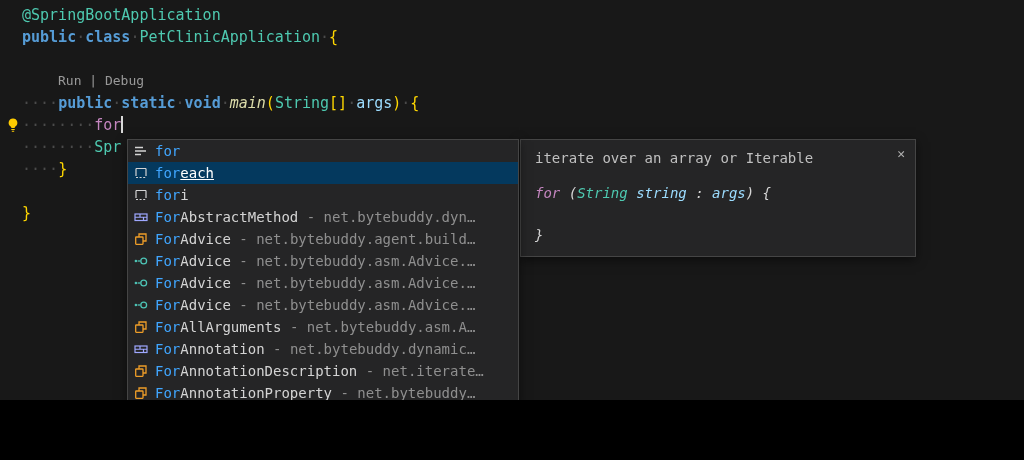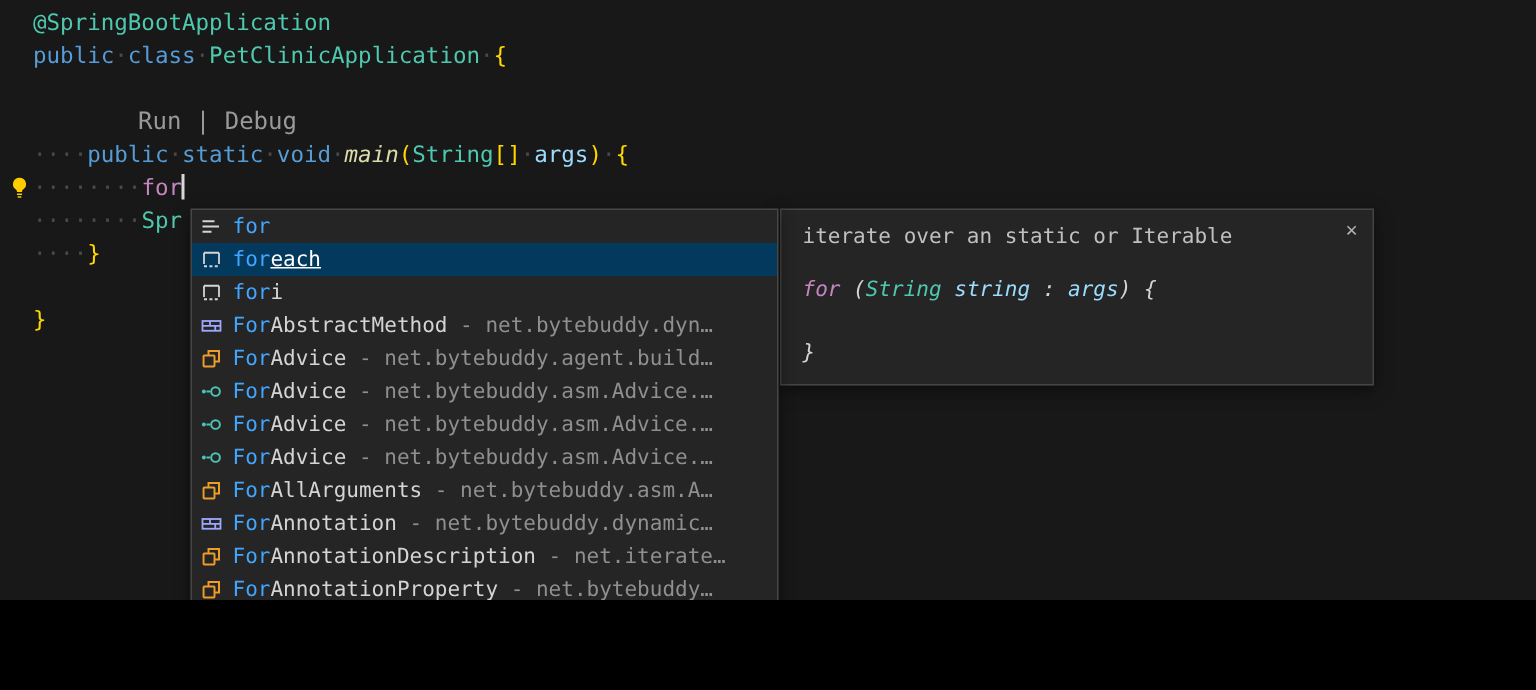--- a/index.html
+++ b/index.html
@@ -5,30 +5,30 @@
   * { margin:0; padding:0; box-sizing:border-box; }
   html,body { background:#000; }
   .screen {
     position:relative; width:1024px; height:400px; overflow:hidden;
     background:var(--bg,#181818);
     font-family:"DejaVu Sans Mono", monospace;
   }
   
   .editor { position:absolute; inset:0; padding-top:4px; }
   .code-line { position:relative; height:22px; line-height:22px; padding-left:22px; font-size:15px; white-space:pre; }
-  .tok-kw   { color:var(--kw,#569cd6); }
+  .tok-kw   { color:var(--kw,#569cd6);font-weight:bold; }
   .tok-ctrl { color:var(--ctrl,#c586c0); }
   .tok-type { color:var(--type,#4ec9b0); }
   .tok-ann  { color:var(--type,#4ec9b0); }
   .tok-func { color:var(--func,#dcdcaa);font-style:italic; }
   .tok-var  { color:var(--var,#9cdcfe); }
   .tok-brk  { color:var(--brk,#ffd700); }
   .tok-ws   { color:var(--ws,#4a4a4a); }
   .tok-punc { color:var(--label,#d4d4d4); }
-  .codelens { padding-left:92px; font-size:16px; color:var(--codelens,#999999); }
+  .codelens { padding-left:58px; font-size:13px; color:var(--codelens,#999999); }
   .codelens-link { cursor:pointer; }
   .codelens-sep { white-space:pre; }
   .cursor { display:inline-block; width:1.5px; height:17px; background:var(--cursor,#d8d8d8); vertical-align:-3px; }
   .bulb { position:absolute; left:5px; top:3px; width:16px; height:16px; cursor:pointer; }
   .bulb svg { display:block; }
   
   .suggest {
     position:absolute; left:127px; top:139px; width:392px; z-index:10;
     background:var(--widget-bg,#252526); border:1px solid var(--widget-border,#454545);
     box-shadow:0 3px 10px rgba(0,0,0,.5);
@@ -150,21 +150,21 @@
               <g stroke="#ee9d28" stroke-width="1.3" fill="none">
                 <rect x="2.7" y="6" width="7.3" height="7.3" rx="0.5"></rect>
                 <path d="M6 6V3h7v7h-3"></path>
               </g>
             </svg></span><span class="smatch">For</span><span class="srest">AnnotationProperty</span><span class="sdetail"> - net.bytebuddy…</span></div>
       </div>
   </div>
 
   <div class="docs">
     <span class="doc-close">✕</span>
-    <div class="doc-summary">iterate over an static or Iterable</div>
+    <div class="doc-summary">iterate over an array or Iterable</div>
     <div class="doc-code">
         <div class="doc-code-line"><span class="tok-ctrl">for</span><span class="tok-punc"> (</span><span class="tok-type">String</span><span class="tok-punc"> </span><span class="tok-var">string</span><span class="tok-punc"> : </span><span class="tok-var">args</span><span class="tok-punc">) {</span></div>
         <div class="doc-code-line"></div>
         <div class="doc-code-line"><span class="tok-punc">}</span></div>
       </div>
   </div>
 
 </div>
 
 </body></html>

